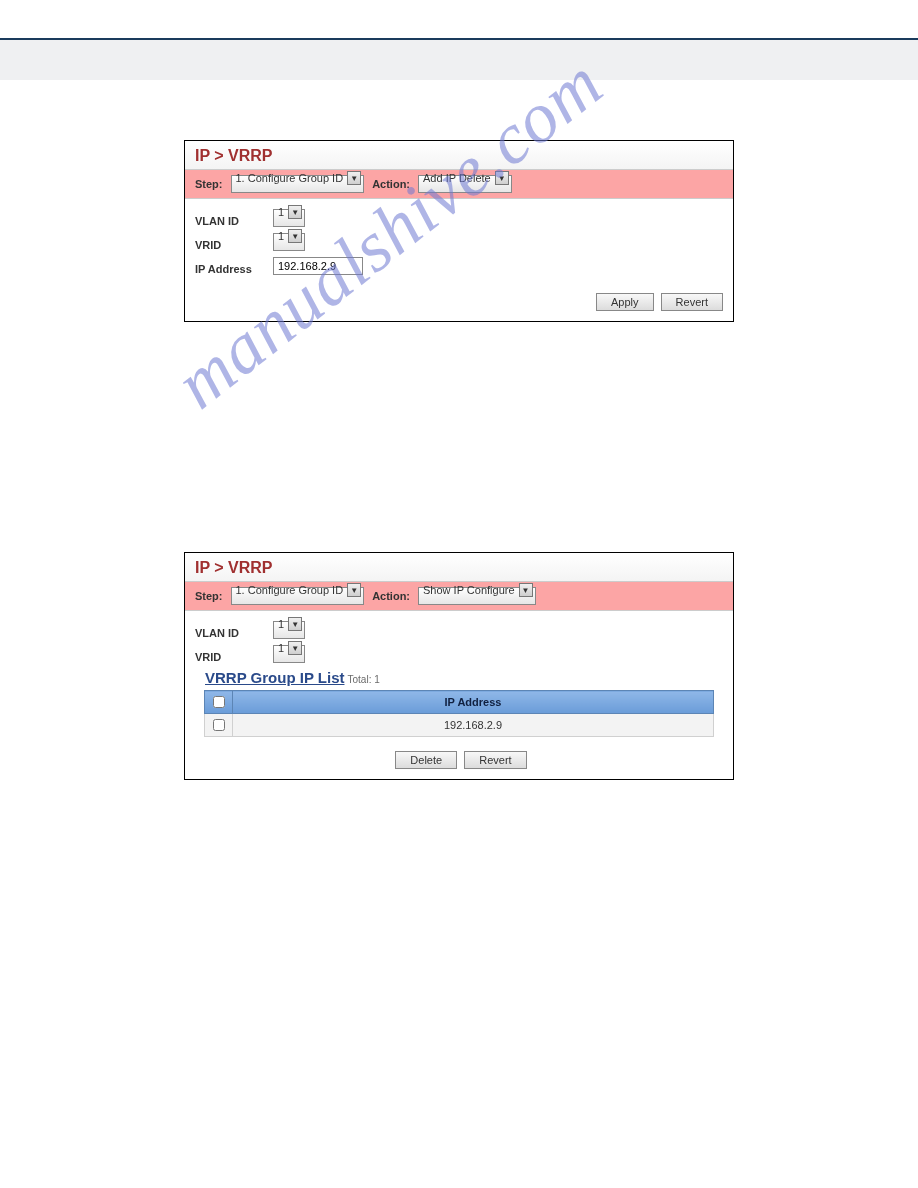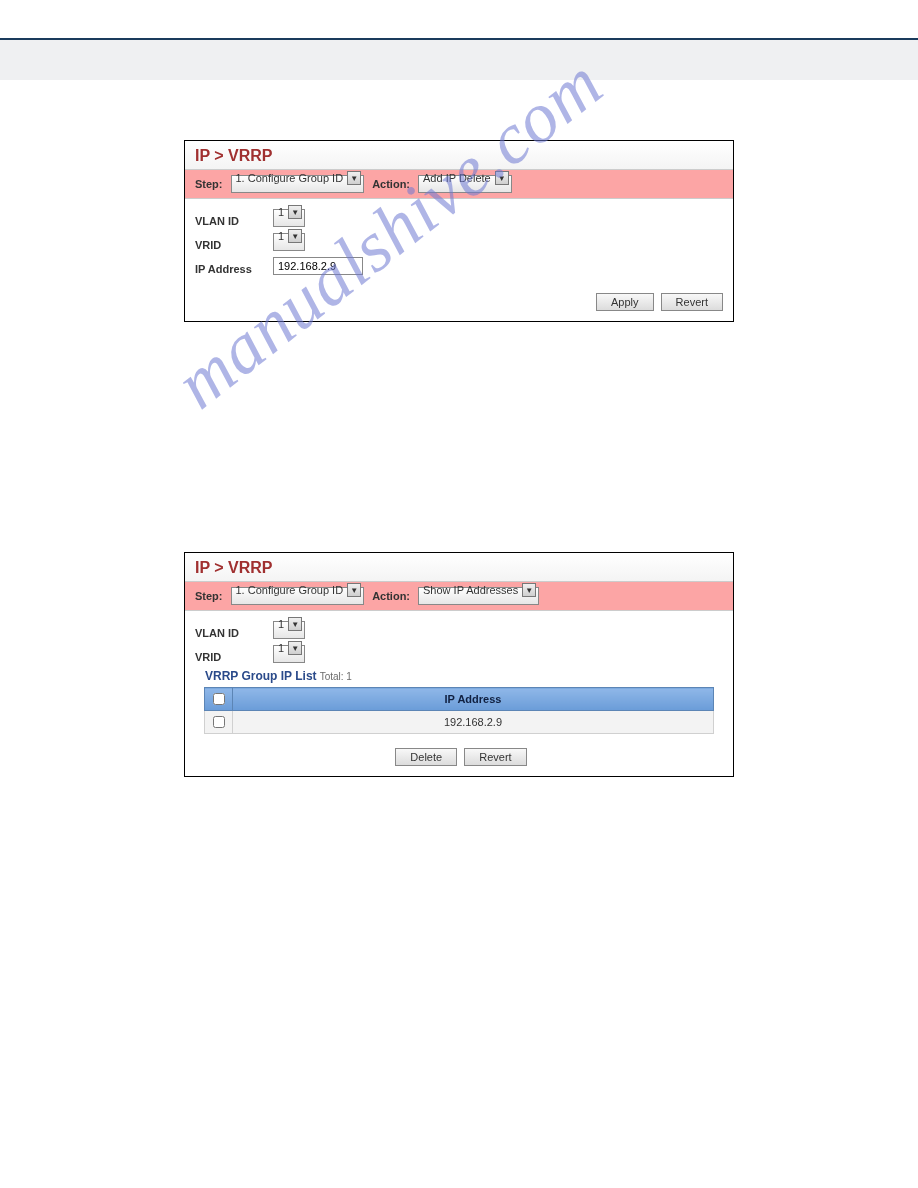--- a/index.html
+++ b/index.html
@@ -82,21 +82,21 @@
     border: 1px solid #888;
     background: linear-gradient(#f8f8f8,#dcdcdc);
     padding: 2px 14px;
     font-size: 11px;
     margin-left: 4px;
     cursor: pointer;
   }
   .list-title {
     padding: 0 10px 4px 10px;
   }
-  .list-title .h { color: #2a4a8a; font-weight: bold; font-size: 12px; }
+  .list-title .h { color: #2a4a8a; font-weight: bold; font-size: 15px; text-decoration: underline; }
   .list-title .tot { color: #6b6b6b; font-size: 10px; }
   table.tbl { width: calc(100% - 18px); margin: 0 9px; border-collapse: collapse; font-size: 11px; }
   table.tbl th {
     background: linear-gradient(#8fb7e8,#6a9cd8);
     color: #102040;
     border: 1px solid #5c85b5;
     padding: 2px 4px;
     font-weight: bold;
   }
   table.tbl td {
@@ -170,21 +170,21 @@
 <div class="panel p2">
   <div class="panel-title">IP &gt; VRRP</div>
   <div class="row-band">
     <span class="lbl">Step:</span>
     <span class="sel">
       <span>1. Configure Group ID</span>
       <span class="arrow">▼</span>
     </span>
     <span class="lbl">Action:</span>
     <span class="sel">
-      <span>Show IP Addresses</span>
+      <span>Show IP Configure</span>
       <span class="arrow">▼</span>
     </span>
   </div>
   <div class="form-body">
     <div class="frow">
       <span class="flabel">VLAN ID</span>
       <span class="sel">
         <span>1</span>
         <span class="arrow">▼</span>
       </span>

